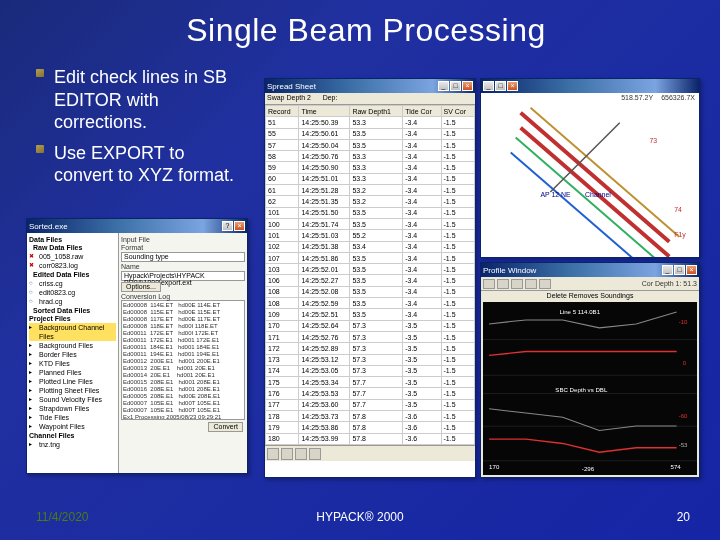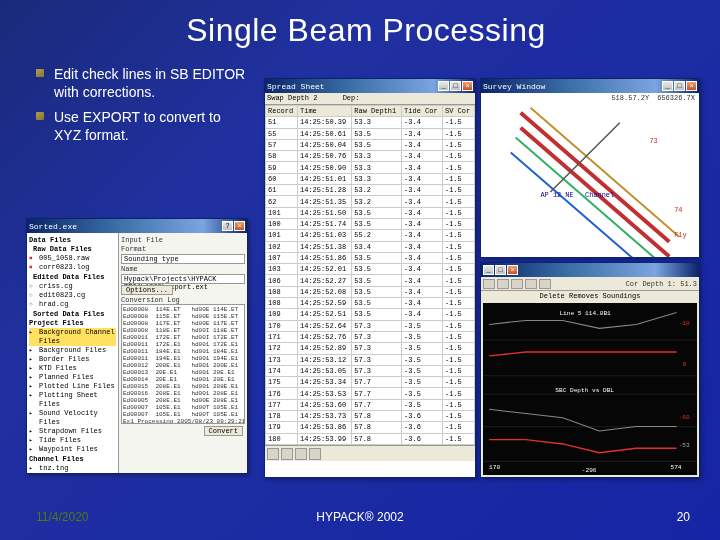--- a/index.html
+++ b/index.html
@@ -16,21 +16,21 @@
     text-align: center;
     padding: 12px 0 6px 12px;
     font-weight: normal;
     letter-spacing: 0.5px;
   }
   .bullets {
     color: #fff;
     position: absolute;
     left: 36px; top: 64px;
     width: 210px;
-    font-size: 14px;
+    font-size: 18px;
     line-height: 1.25;
   }
   .bullets .item {
     padding: 2px 0 6px 18px;
     position: relative;
   }
   .bullets .item::before {
     content: "";
     position: absolute;
     left: 0; top: 5px;
@@ -56,21 +56,20 @@
     color: #fff; font-size: 12px;
   }
 
   
   .win {
     position: absolute;
     background: #ece9d8;
     border: 1px solid #0a246a;
     font-size: 8px;
     box-shadow: 2px 2px 4px rgba(0,0,0,0.3);
-    font-family: Liberation Mono, monospace;
   }
   .win .tbar {
     background: linear-gradient(to right, #0a246a, #3a6ea5, #7ba4e0 80%, #0a246a);
     color: #fff;
     height: 14px;
     display: flex;
     align-items: center;
     padding: 0 2px;
     font-size: 8px;
   }
@@ -152,21 +151,21 @@
 <body>
 
 <h1 class="title">Single Beam Processing</h1>
 
 <div class="bullets">
   <div class="item">Edit check lines in SB EDITOR with corrections.</div>
   <div class="item">Use EXPORT to convert to XYZ format.</div>
 </div>
 
 <div class="footer-date">11/4/2020</div>
-<div class="footer-center">HYPACK® 2002</div>
+<div class="footer-center">HYPACK® 2000</div>
 <div class="footer-page">20</div>
 
 <div class="win ss">
   <div class="tbar">
     <span class="wtitle">Spread Sheet</span>
     <span class="ctrls">
       <span class="cbtn">_</span>
       <span class="cbtn">□</span>
       <span class="cbtn close">×</span>
     </span>
@@ -397,21 +396,20 @@
       <span class="tb"></span>
       <span class="tb"></span>
       <span class="tb"></span>
       <span class="tb"></span>
     </div>
   </div>
 </div>
 
 <div class="win sv">
   <div class="tbar">
-    <span class="wtitle">Survey Window</span>
     <span class="ctrls">
       <span class="cbtn">_</span>
       <span class="cbtn">□</span>
       <span class="cbtn close">×</span>
     </span>
   </div>
   <div class="body">
     <div class="coords">
       <span>518.57.2Y</span>
       <span>656326.7X</span>
@@ -427,20 +425,21 @@
       <text x="105" y="105" font-size="7" fill="#008">Channel</text>
       <text x="60" y="105" font-size="7" fill="#008">AP 12 NE</text>
       <text x="195" y="120" font-size="7" fill="#c03030">74</text>
       <text x="195" y="145" font-size="7" fill="#c03030">F1y</text>
     </svg>
   </div>
 </div>
 
 <div class="win pw">
   <div class="tbar">
+    <span class="wtitle">Profile Window</span>
     <span class="ctrls">
       <span class="cbtn">_</span>
       <span class="cbtn">□</span>
       <span class="cbtn close">×</span>
     </span>
   </div>
   <div class="body">
     <div class="ptool">
       <span class="pb"></span>
       <span class="pb"></span>

